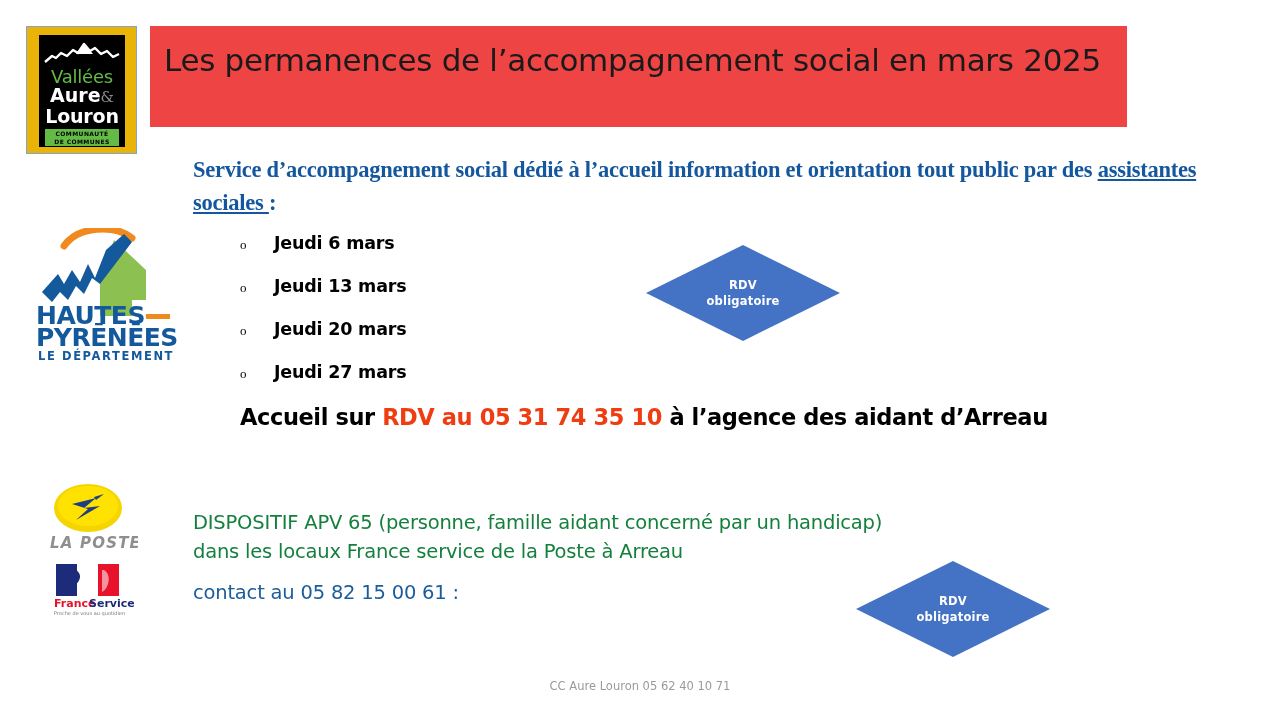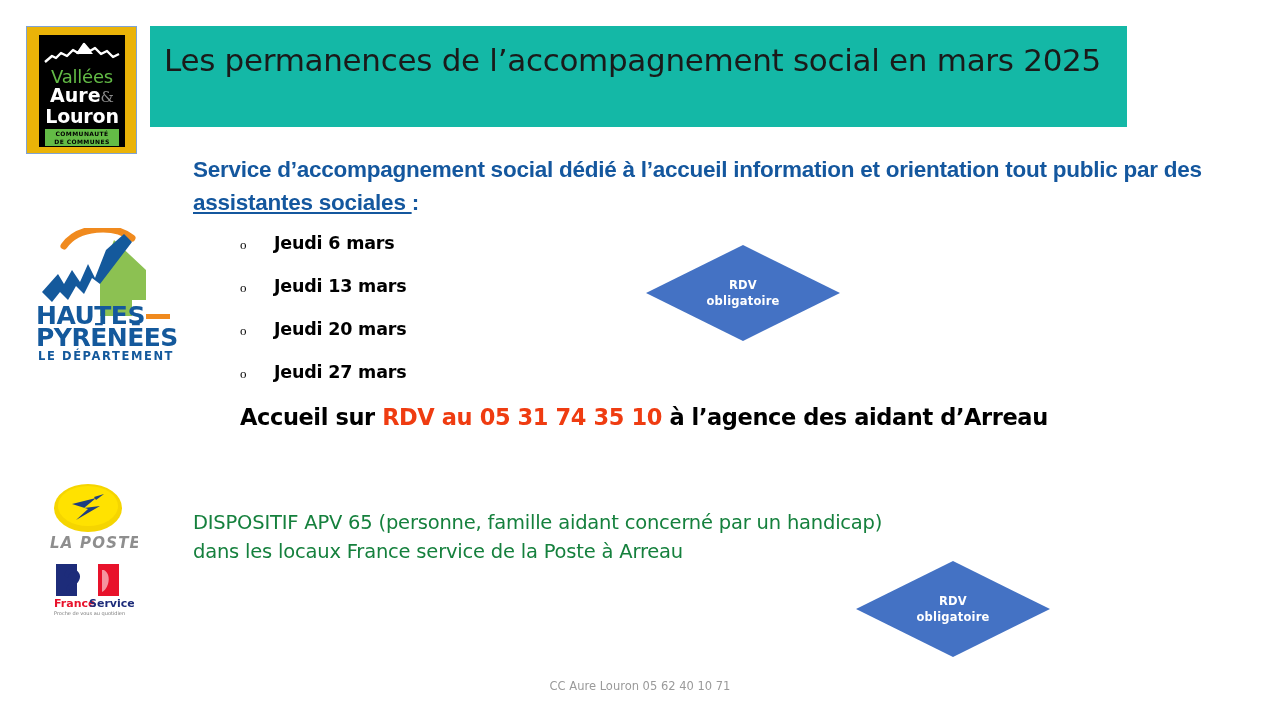--- a/index.html
+++ b/index.html
@@ -95,21 +95,21 @@
     padding-top: 1px;
     box-sizing: border-box;
     font-family: "DejaVu Sans", sans-serif;
   }
 
   
   #title-banner {
     position: absolute;
     left: 150px; top: 26px;
     width: 977px; height: 101px;
-    background: #14b8a6;
+    background: #ef4444;
     box-sizing: border-box;
     padding: 10px 14px 0 14px;
   }
   #title-text {
     font-family: "DejaVu Sans", sans-serif;
     font-size: 31px;
     line-height: 48px;
     color: #1a1a1a;
     letter-spacing: -0.3px;
   }
@@ -133,21 +133,21 @@
     position: absolute;
     left: 42px; top: 562px;
     width: 92px; height: 54px;
   }
 
   
   #heading-1 {
     position: absolute;
     left: 193px; top: 153px;
     width: 1040px;
-    font-family: Liberation Sans, sans-serif;
+    font-family: Liberation Serif, serif;
     font-size: 22.5px;
     font-weight: bold;
     line-height: 33px;
     color: #14579e;
     letter-spacing: -0.25px;
   }
   #heading-1 .u {
     text-decoration: underline;
   }
 
@@ -351,20 +351,21 @@
   </div>
 
   <div id="accueil-line">
     <span>Accueil sur </span><span class="phone">RDV au 05 31 74 35 10</span><span> à l’agence des aidant d’Arreau</span>
   </div>
 
   <div id="apv-block">
     <div>DISPOSITIF APV 65  (personne, famille aidant  concerné par un handicap)</div>
     <div>dans les locaux France service de la Poste à Arreau</div>
   </div>
+  <div id="contact-line">contact au 05 82 15 00 61 :</div>
 
   <div class="diamond-wrap" id="diamond-2">
     <svg class="diamond-shape" viewBox="0 0 196 98" preserveAspectRatio="none">
       <polygon points="98,1 195,49 98,97 1,49" fill="#4472c4"></polygon>
     </svg>
     <div class="diamond-label">
       <span>RDV</span>
       <span>obligatoire</span>
     </div>
   </div>

